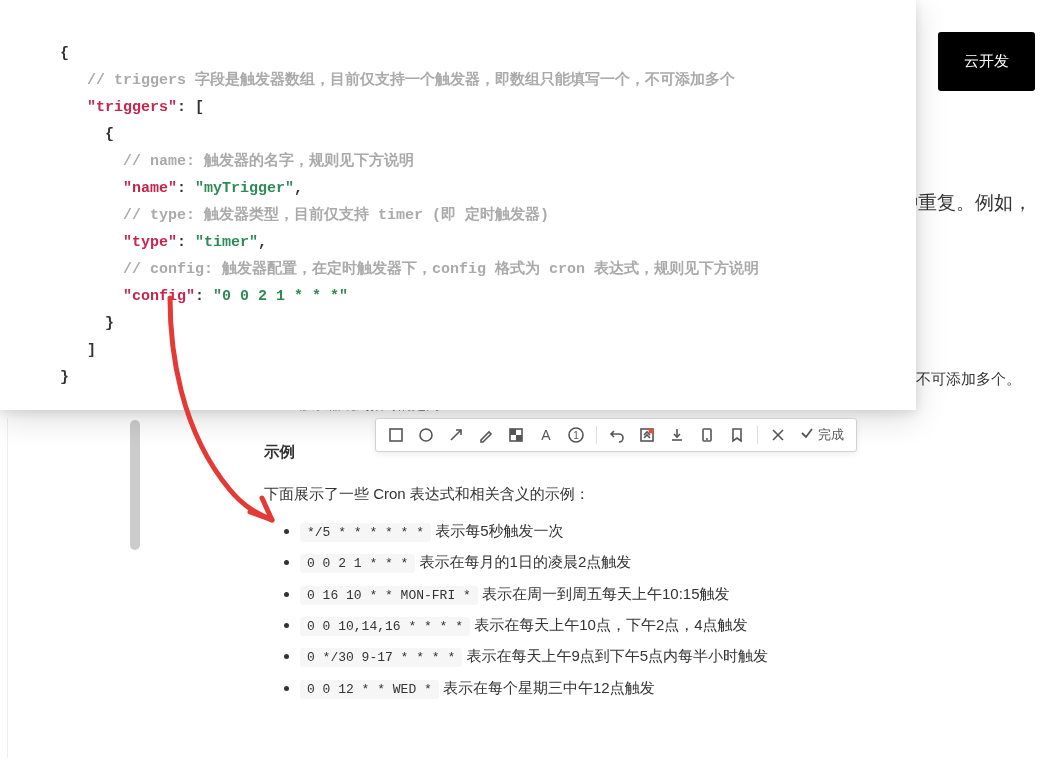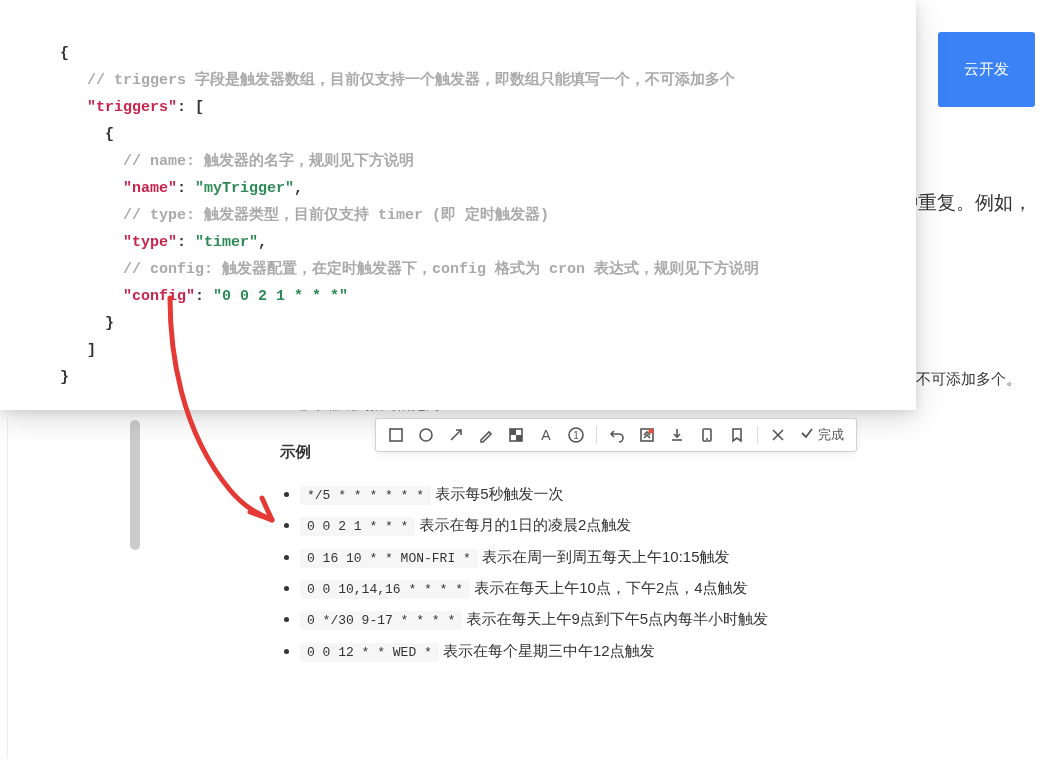--- a/index.html
+++ b/index.html
@@ -30,23 +30,23 @@
     font-weight: bold;
   }
   .brace { color: #333; }
   .comment-line { color: #aaa; }
   .key { color: #c7254e; }
   .string { color: #2e8b57; }
   .green-btn {
     position: absolute;
     right: 12px;
     top: 32px;
-    background: #3b82f6;
+    background: #000000;
     color: #fff;
-    padding: 28px 26px;
+    padding: 20px 26px;
     border-radius: 3px;
     font-size: 15px;
     z-index: 1;
   }
   .behind-text1 {
     position: absolute;
     left: 880px;
     top: 190px;
     font-size: 19px;
     color: #333;
@@ -84,21 +84,20 @@
     top: 438px;
     width: 760px;
     z-index: 1;
     font-size: 15px;
     line-height: 1.8;
   }
   .content-area h3 {
     font-size: 15.5px;
     font-weight: 600;
     margin-bottom: 14px;
-    margin-left: 16px;
   }
   .content-area p { margin-bottom: 10px; }
   .content-area ul {
     list-style: disc;
     padding-left: 36px;
     margin-bottom: 14px;
   }
   .content-area li { margin: 4px 0; }
   .content-area code {
     font-family: "SFMono-Regular", Consolas, "Courier New", monospace;
@@ -272,20 +271,21 @@
   <div class="done-btn">
     <svg width="14" height="14" style="stroke:#555;fill:none;stroke-width:1.8">
         <polyline points="2,7 6,11 12,3"></polyline>
       </svg>
     <span>完成</span>
   </div>
 </div>
 
 <div class="content-area">
   <h3>示例</h3>
+  <p>下面展示了一些 Cron 表达式和相关含义的示例：</p>
   <ul>
     <li><code>*/5 * * * * * *</code> <span>表示每5秒触发一次</span></li>
     <li><code>0 0 2 1 * * *</code> <span>表示在每月的1日的凌晨2点触发</span></li>
     <li><code>0 16 10 * * MON-FRI *</code> <span>表示在周一到周五每天上午10:15触发</span></li>
     <li><code>0 0 10,14,16 * * * *</code> <span>表示在每天上午10点，下午2点，4点触发</span></li>
     <li><code>0 */30 9-17 * * * *</code> <span>表示在每天上午9点到下午5点内每半小时触发</span></li>
     <li><code>0 0 12 * * WED *</code> <span>表示在每个星期三中午12点触发</span></li>
   </ul>
 </div>
 

